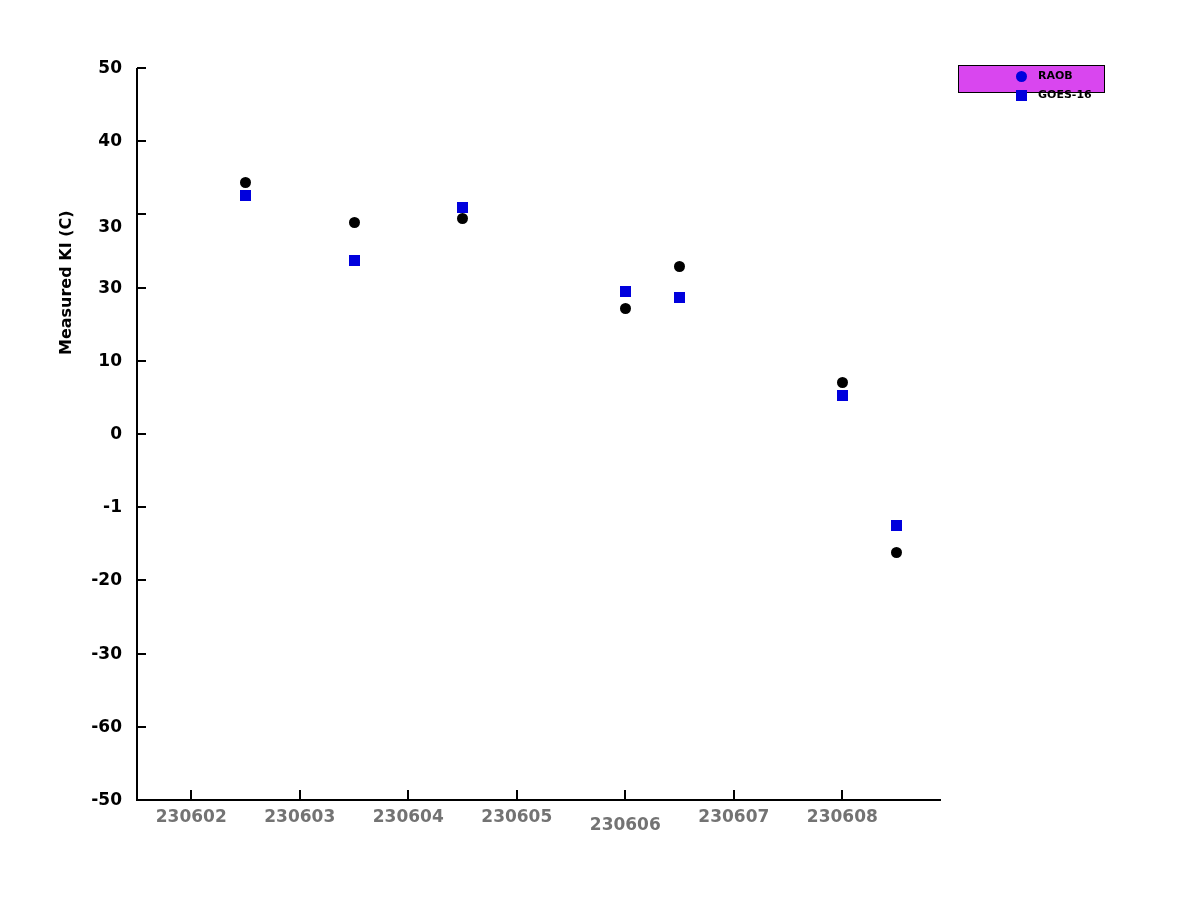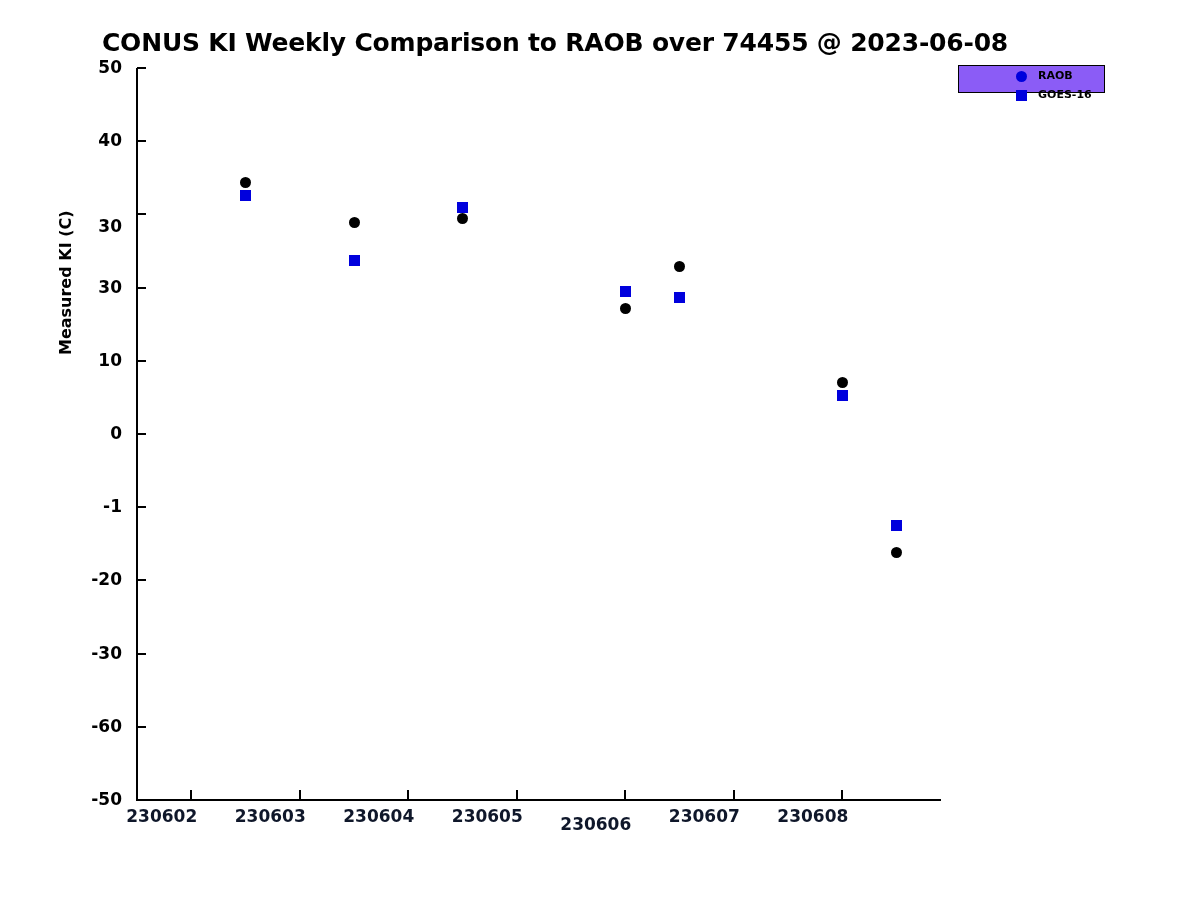--- a/index.html
+++ b/index.html
@@ -80,24 +80,24 @@
     top: 790px;
     width: 2px;
     height: 10px;
     background: #000000;
   }
   .xtick-label {
     position: absolute;
     top: 806px;
     width: 130px;
     margin-left: -65px;
-    text-align: left;
+    text-align: center;
     font-size: 17px;
     font-weight: bold;
-    color: #0f172a;
+    color: #737373;
     font-family: "DejaVu Sans", sans-serif;
   }
   #xlabel {
     position: absolute;
     left: 137px;
     top: 831px;
     width: 803px;
     text-align: center;
     font-size: 16px;
     font-weight: bold;
@@ -129,21 +129,21 @@
     border-radius: 50%;
   }
   
   #legend {
     position: absolute;
     left: 958px;
     top: 65px;
     width: 147px;
     height: 28px;
     border: 1.5px solid #000000;
-    background: #8b5cf6;
+    background: #d946ef;
     box-sizing: border-box;
   }
   .legend-row {
     position: absolute;
     left: 0;
     width: 147px;
     height: 20px;
   }
   .legend-marker {
     position: absolute;
@@ -162,21 +162,20 @@
     color: #000000;
     white-space: nowrap;
     font-family: "DejaVu Sans", sans-serif;
   }
 </style>
 </head>
 <body>
 
 <div id="figure">
 
-  <div id="chart-title">CONUS KI Weekly Comparison to RAOB over 74455 @ 2023-06-08</div>
 
   <div id="axis-left"></div>
   <div id="axis-bottom"></div>
 
   <div id="ytick-marks">
       <div class="ytick-mark" style="top: 67px;"></div>
       <div class="ytick-mark" style="top: 140.2px;"></div>
       <div class="ytick-mark" style="top: 213.4px;"></div>
       <div class="ytick-mark" style="top: 286.6px;"></div>
       <div class="ytick-mark" style="top: 359.8px;"></div>

